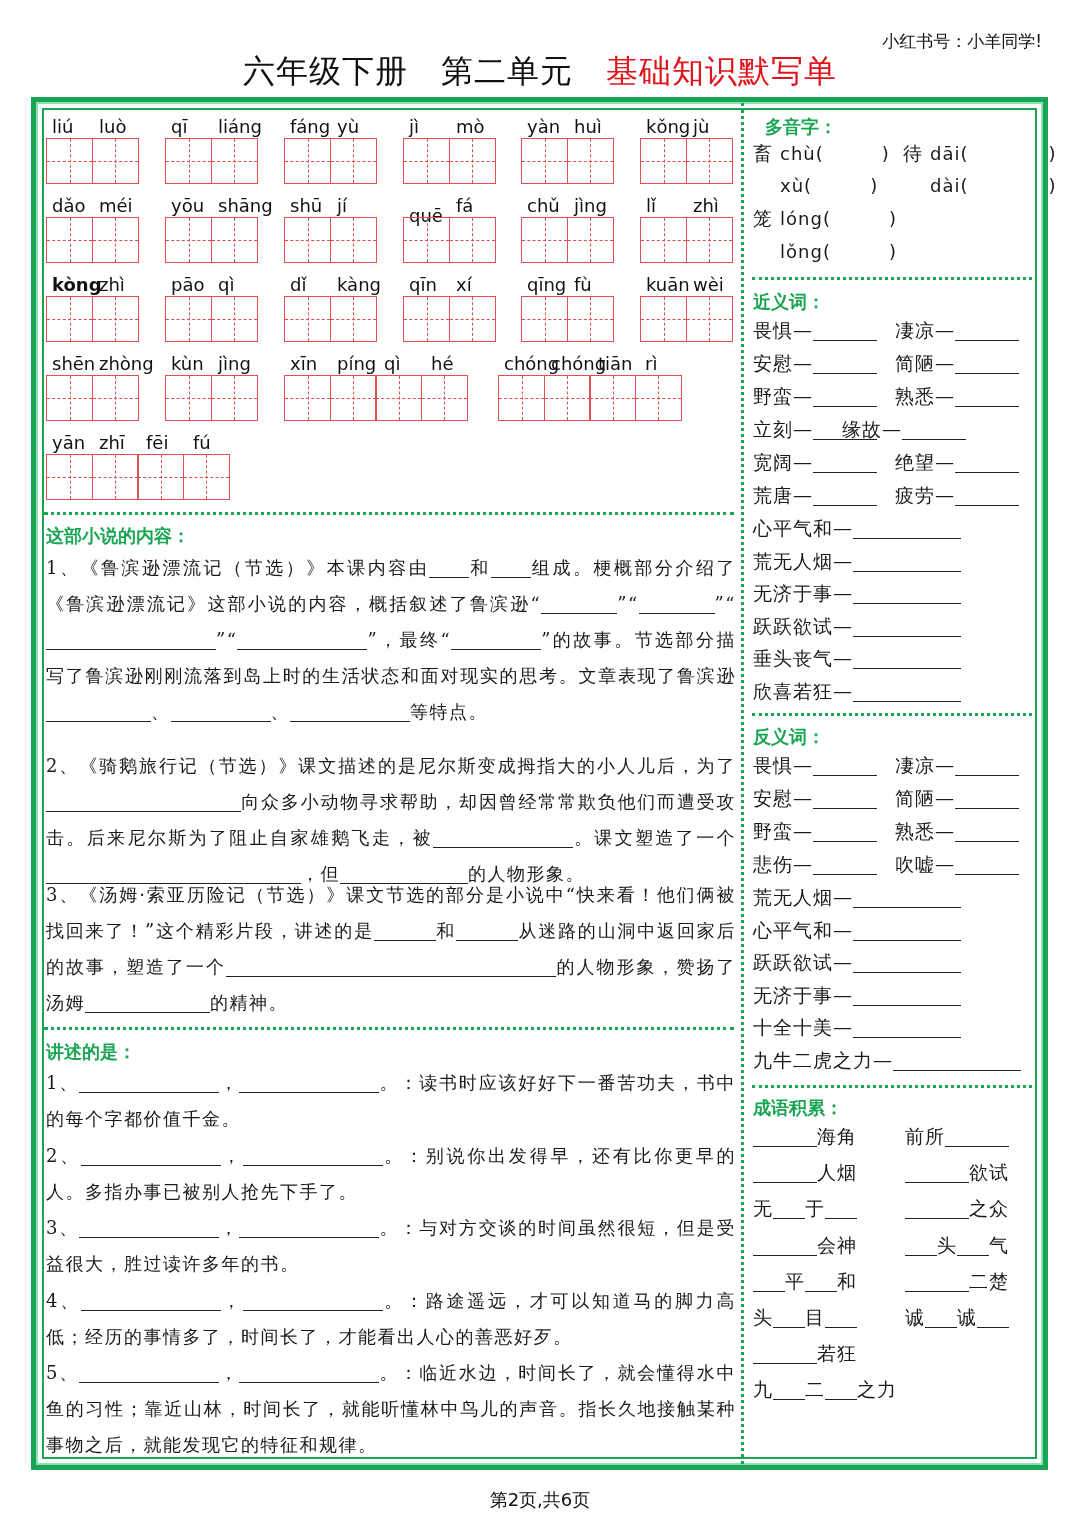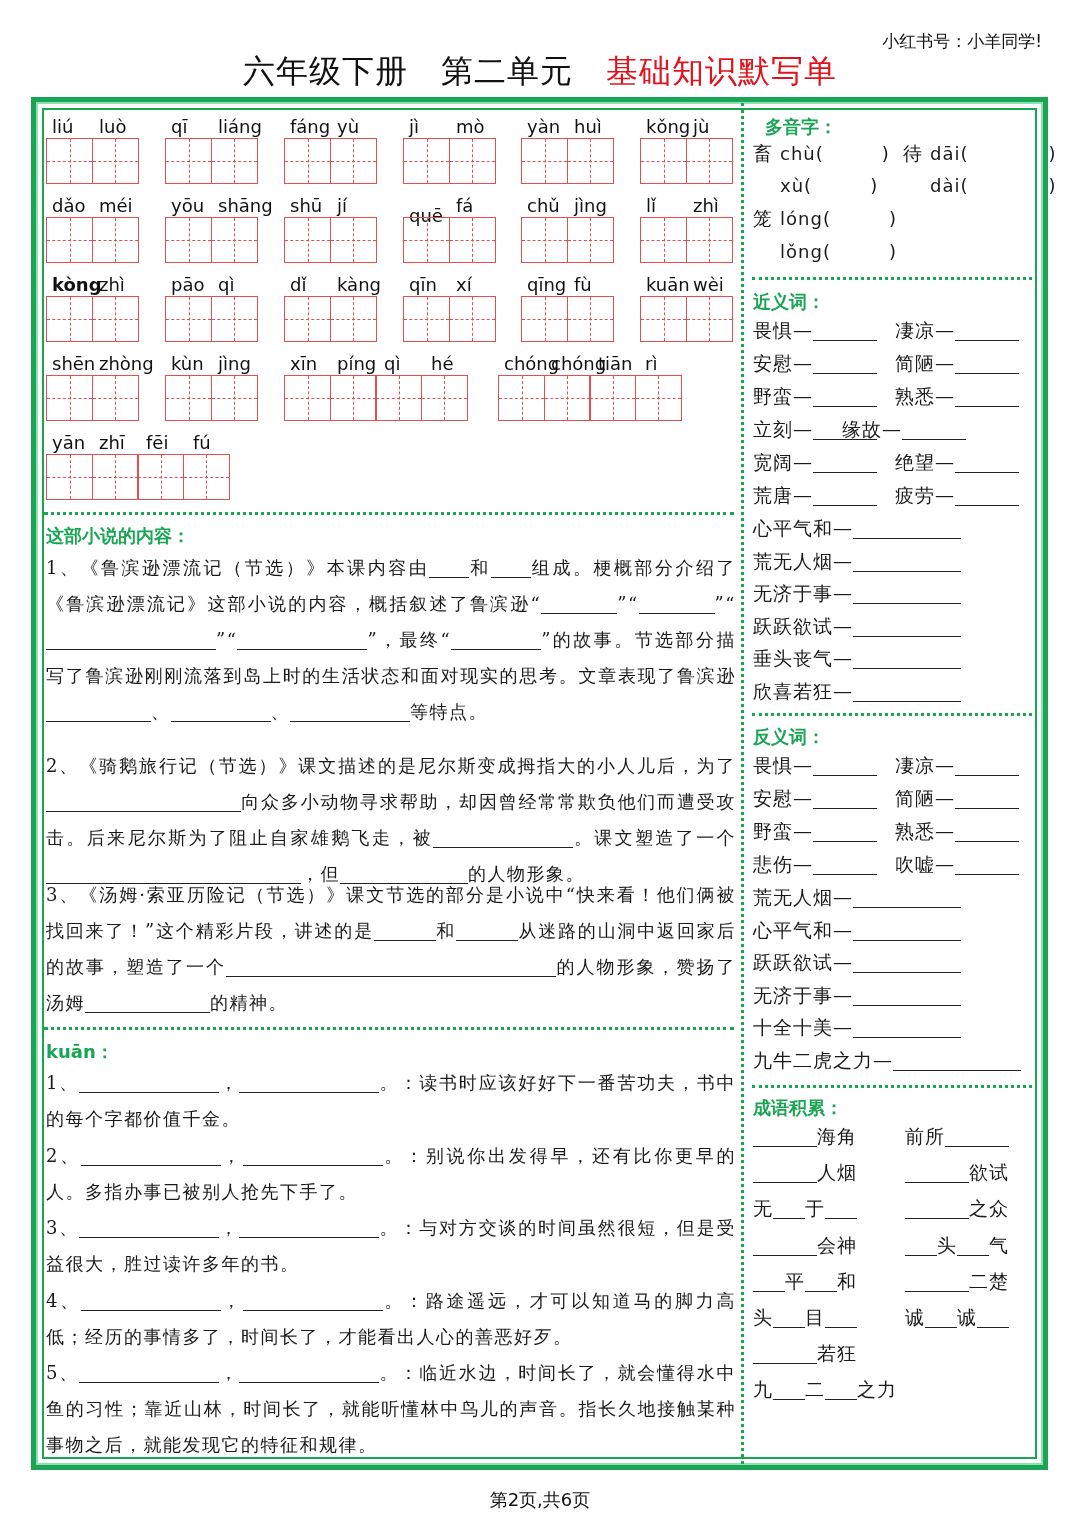--- a/index.html
+++ b/index.html
@@ -254,21 +254,21 @@
 </div>
 <div class="para" style="top:731px;margin-top:17px;">
   <span>2、《骑鹅旅行记（节选）》课文描述的是尼尔斯变成拇指大的小人儿后，为了</span><span class="blank" style="width:195px"></span><span>向众多小动物寻求帮助，却因曾经常常欺负他们而遭受攻击。后来尼尔斯为了阻止自家雄鹅飞走，被</span><span class="blank" style="width:140px"></span><span>。课文塑造了一个</span><span class="blank" style="width:255px"></span><span>，但</span><span class="blank" style="width:128px"></span><span>的人物形象。</span>
 </div>
 <div class="para" style="top:877px;">
   <span>3、《汤姆·索亚历险记（节选）》课文节选的部分是小说中“快来看！他们俩被找回来了！”这个精彩片段，讲述的是</span><span class="blank" style="width:62px"></span><span>和</span><span class="blank" style="width:62px"></span><span>从迷路的山洞中返回家后的故事，塑造了一个</span><span class="blank" style="width:330px"></span><span>的人物形象，赞扬了汤姆</span><span class="blank" style="width:125px"></span><span>的精神。</span>
 </div>
 
 <div class="hdiv" style="left:44px;top:1027px;width:690px;"></div>
 
-<div class="sec-h" style="left:46px;top:1040px;">kuān：</div>
+<div class="sec-h" style="left:46px;top:1040px;">讲述的是：</div>
 <div id="daily">
     <div class="para" style="top: 1065px;"><span>1、</span><span class="blank" style="width:140px"></span><span>，</span><span class="blank" style="width:140px"></span><span>。</span><span>：读书时应该好好下一番苦功夫，书中的每个字都价值千金。</span></div>
     <div class="para" style="top: 1138px;"><span>2、</span><span class="blank" style="width:140px"></span><span>，</span><span class="blank" style="width:140px"></span><span>。</span><span>：别说你出发得早，还有比你更早的人。多指办事已被别人抢先下手了。</span></div>
     <div class="para" style="top: 1210px;"><span>3、</span><span class="blank" style="width:140px"></span><span>，</span><span class="blank" style="width:140px"></span><span>。</span><span>：与对方交谈的时间虽然很短，但是受益很大，胜过读许多年的书。</span></div>
     <div class="para" style="top: 1283px;"><span>4、</span><span class="blank" style="width:140px"></span><span>，</span><span class="blank" style="width:140px"></span><span>。</span><span>：路途遥远，才可以知道马的脚力高低；经历的事情多了，时间长了，才能看出人心的善恶好歹。</span></div>
     <div class="para" style="top: 1355px;"><span>5、</span><span class="blank" style="width:140px"></span><span>，</span><span class="blank" style="width:140px"></span><span>。</span><span>：临近水边，时间长了，就会懂得水中鱼的习性；靠近山林，时间长了，就能听懂林中鸟儿的声音。指长久地接触某种事物之后，就能发现它的特征和规律。</span></div>
   </div>
 
 <div class="sec-h" style="left:753px;top:115px;margin-left:12px;">多音字：</div>
 <div id="poly" class="side" style="top:0;">

